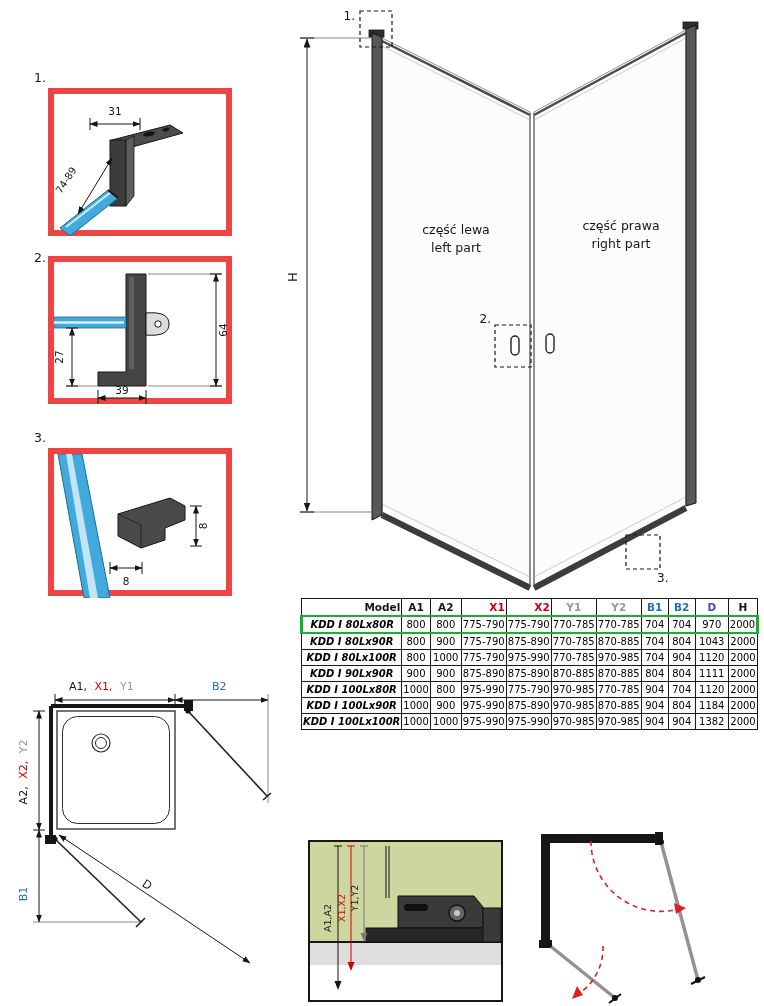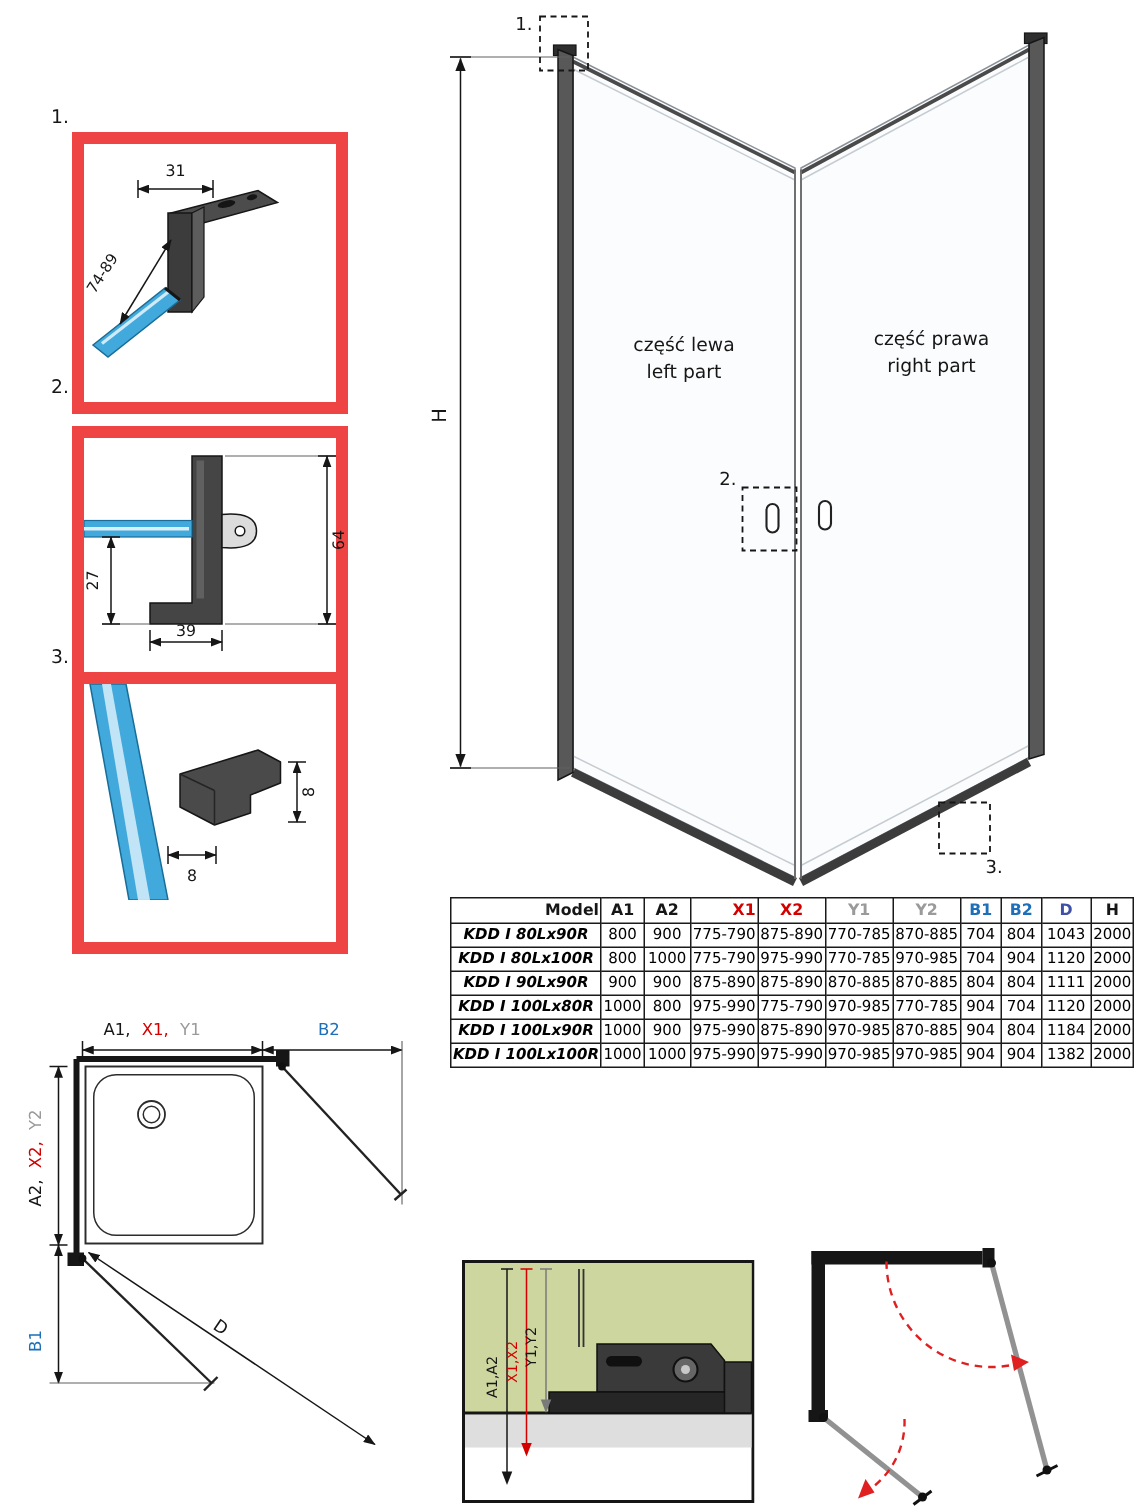--- a/index.html
+++ b/index.html
@@ -1,19 +1,19 @@
 <!DOCTYPE html>
 <html style="--red: #d40000; --gray: #9a9a9a; --blue: #1c6fb8; --dblue: #4050a8; --green: #17b034; --glass: #41a9db; --glasslight: #cfeaf8; --olive: #ccd69e; --swingred: #e02020;"><head>
 <meta charset="utf-8">
 <style>
   * { margin:0; padding:0; box-sizing:border-box; }
   body { background:#fff; font-family:"DejaVu Sans", sans-serif; }
   .sheet { position:relative; width:764px; height:1006px; background:#fff; overflow:hidden; }
   .abs { position:absolute; }
-  .detail-box { position:absolute; width:184px; height:188px; border:8px solid #ef4444; background:#fff; }
+  .detail-box { position:absolute; width:184px; height:148px; border:6px solid #ef4444; background:#fff; }
   .detail-label { position:absolute; font-size:12.5px; color:#161616; }
   svg { display:block; }
   svg text { font-family:"DejaVu Sans", sans-serif; fill:#161616; }
   .dim  { stroke:#161616; stroke-width:1; fill:none; }
   .tick { stroke:#161616; stroke-width:1; }
   .ext  { stroke:#606060; stroke-width:0.75; }
   .c-black { fill:#161616; }
   .c-red   { fill:var(--red); }
   .c-gray  { fill:var(--gray); }
   .c-blue  { fill:var(--blue); }
@@ -62,21 +62,21 @@
         <line x1="54" y1="96" x2="64" y2="104" stroke="#161616" stroke-width="2"></line>
       </g>
       <g>
         <line x1="24" y1="120" x2="58" y2="64" class="dim" marker-start="url(#d1s)" marker-end="url(#d1e)"></line>
         <text transform="rotate(-57 15 88)" x="15" y="88" text-anchor="middle" font-size="10">74-89</text>
       </g>
     </svg>
   </div>
 
   <div class="detail-label" style="left:34px;top:250px">2.</div>
-  <div class="detail-box" style="left:48px;top:284px">
+  <div class="detail-box" style="left:48px;top:256px">
     <svg width="180" height="144" viewBox="0 0 180 144">
       <defs>
         <marker id="d2s" markerWidth="8" markerHeight="6" refX="0.5" refY="3" orient="auto" markerUnits="userSpaceOnUse">
             <path d="M8,0 L0,3 L8,6 Z" fill="#161616"></path>
           </marker>
         <marker id="d2e" markerWidth="8" markerHeight="6" refX="7.5" refY="3" orient="auto" markerUnits="userSpaceOnUse">
             <path d="M0,0 L8,3 L0,6 Z" fill="#161616"></path>
           </marker>
       </defs>
       <g>
@@ -231,30 +231,43 @@
         <col style="width:27px">
         <col style="width:33px">
         <col style="width:28px">
     </colgroup>
     <thead>
         <tr>
           <th style="color: rgb(22, 22, 22); text-align: right;">Model</th>
           <th style="color: rgb(22, 22, 22);">A1</th>
           <th style="color: rgb(22, 22, 22);">A2</th>
           <th style="color: rgb(212, 0, 0); text-align: right;">X1</th>
-          <th style="color: rgb(212, 0, 0);">X2</th>
+          <th style="color: rgb(212, 0, 0); text-align: right;">X2</th>
           <th style="color: rgb(154, 154, 154);">Y1</th>
           <th style="color: rgb(154, 154, 154);">Y2</th>
           <th style="color: rgb(28, 111, 184);">B1</th>
           <th style="color: rgb(28, 111, 184);">B2</th>
           <th style="color: rgb(64, 80, 168);">D</th>
           <th style="color: rgb(22, 22, 22);">H</th>
         </tr>
       </thead>
     <tbody>
+        <tr class="hl">
+          <td class="model">KDD I 80Lx80R</td>
+          <td>800</td>
+          <td>800</td>
+          <td>775-790</td>
+          <td>775-790</td>
+          <td>770-785</td>
+          <td>770-785</td>
+          <td>704</td>
+          <td>704</td>
+          <td>970</td>
+          <td>2000</td>
+        </tr>
         <tr>
           <td class="model">KDD I 80Lx90R</td>
           <td>800</td>
           <td>900</td>
           <td>775-790</td>
           <td>875-890</td>
           <td>770-785</td>
           <td>870-885</td>
           <td>704</td>
           <td>804</td>

